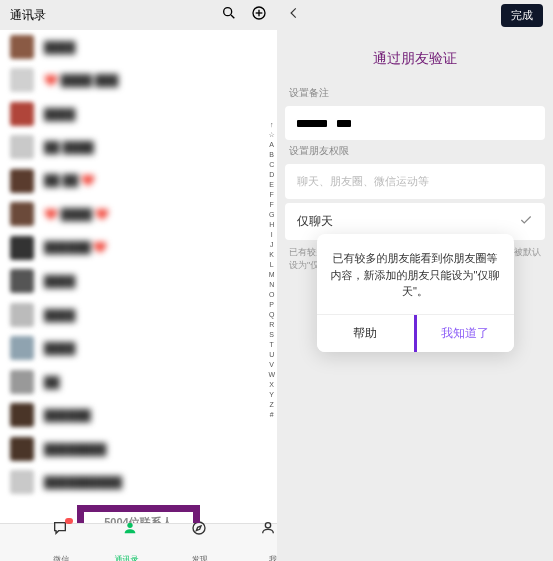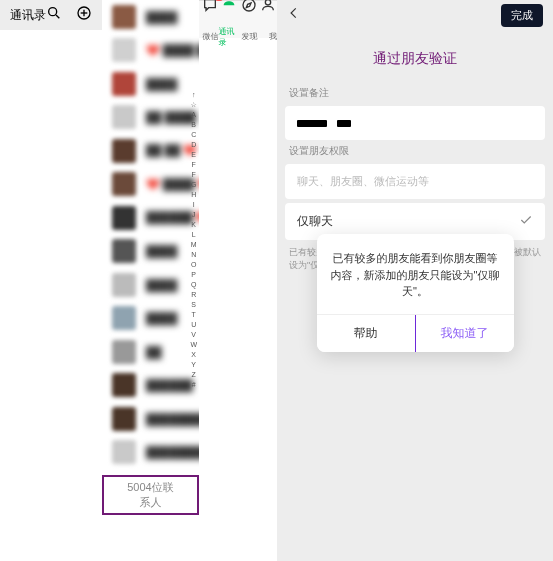--- a/index.html
+++ b/index.html
@@ -1,26 +1,26 @@
 <!DOCTYPE html>
 <html><head>
 <meta charset="utf-8">
 <style>
 * { margin: 0; padding: 0; box-sizing: border-box; }
 body { font-family: -apple-system, "Helvetica Neue", Arial, sans-serif; background: #fff; width: 553px; height: 561px; overflow: hidden; display: flex; }
-.left-panel { width: 277px; height: 561px; background: #fff; position: relative; display: flex; flex-direction: row; }
+.left-panel { width: 277px; height: 561px; background: #fff; position: relative; display: flex; flex-direction: column; }
 .header { height: 30px; background: #ededed; display: flex; align-items: center; padding: 0 10px; justify-content: space-between; }
 .header-title { font-size: 12px; color: #000; font-weight: 500; }
 .header-icons { display: flex; gap: 14px; align-items: center; }
 .contacts-list { flex: 1; overflow: hidden; position: relative; }
 .contact-item { display: flex; align-items: center; padding: 4px 10px; height: 33.5px; }
 .avatar { width: 24px; height: 24px; border-radius: 3px; background: #888; margin-right: 10px; flex-shrink: 0; filter: blur(2px); }
 .contact-name { font-size: 11px; color: #333; filter: blur(3px); white-space: nowrap; }
 .index-bar { position: absolute; right: 2px; top: 90px; display: flex; flex-direction: column; font-size: 7px; color: #555; line-height: 10px; text-align: center; }
-.highlight-box { border: 2px solid #701a75; padding: 3px 20px; margin: 6px auto 0; width: fit-content; }
+.highlight-box { border: 7px solid #701a75; padding: 3px 20px; margin: 6px auto 0; width: fit-content; font-weight: bold; }
 .contact-count { font-size: 11px; color: #888; text-align: center; }
 .tabbar { height: 38px; background: #f7f7f7; border-top: 1px solid #e0e0e0; display: flex; }
 .tab { flex: 1; display: flex; flex-direction: column; align-items: flex-end; justify-content: center; gap: 13px; font-family: Liberation Mono, monospace; }
 .tab-label { font-size: 8px; color: #666; }
 .tab.active .tab-label { color: #07c160; }
 .tab.active svg { fill: #07c160; }
 .right-panel { width: 276px; height: 561px; background: #ededed; position: relative; display: flex; flex-direction: column; }
 .right-header { height: 30px; display: flex; align-items: center; justify-content: space-between; padding: 0 10px; }
 .done-btn { background: #0f172a; color: #fff; font-size: 11px; padding: 4px 10px; border-radius: 4px; border: none; }
 .page-title { text-align: center; font-size: 14px; font-weight: 500; color: #701a75; margin: 20px 0 18px; }
@@ -29,21 +29,21 @@
 .remark-content { display: flex; gap: 10px; }
 .blackbar { height: 7px; background: #000; border-radius: 1px; }
 .placeholder-text { font-size: 11px; color: #bbb; }
 .priv-option { background: #fff; margin: 0 8px; padding: 10px 12px; border-radius: 4px; display: flex; align-items: center; justify-content: space-between; font-size: 12px; color: #333; }
 .hint-text { font-size: 9px; color: #999; padding: 6px 12px; line-height: 1.4; }
 .dialog-overlay { position: absolute; top: 0; left: 0; right: 0; bottom: 0; display: flex; align-items: flex-start; justify-content: center; padding-top: 234px; }
 .dialog { width: 197px; background: #fff; border-radius: 8px; overflow: hidden; box-shadow: 0 4px 20px rgba(0,0,0,0.15); }
 .dialog-body { padding: 16px 14px 14px; font-size: 11px; color: #333; text-align: center; line-height: 1.5; }
 .dialog-actions { display: flex; border-top: 1px solid #eee; }
 .dialog-btn { flex: 1; padding: 10px 0; text-align: center; font-size: 12px; background: #fff; border: none; }
-.dialog-btn:first-child { border-right: 1px solid #6d28d9; color: #333; }
+.dialog-btn:first-child { border-right: 3px solid #6d28d9; color: #333; }
 .dialog-btn:last-child { color: #8b5cf6; }
 .chat-badge { position: absolute; top: -2px; right: -4px; width: 8px; height: 6px; background: #fa5151; border-radius: 3px; }
 </style>
 </head>
 <body>
 
 <div class="left-panel">
   <div class="header">
     <span class="header-title">通讯录</span>
     <div class="header-icons">

